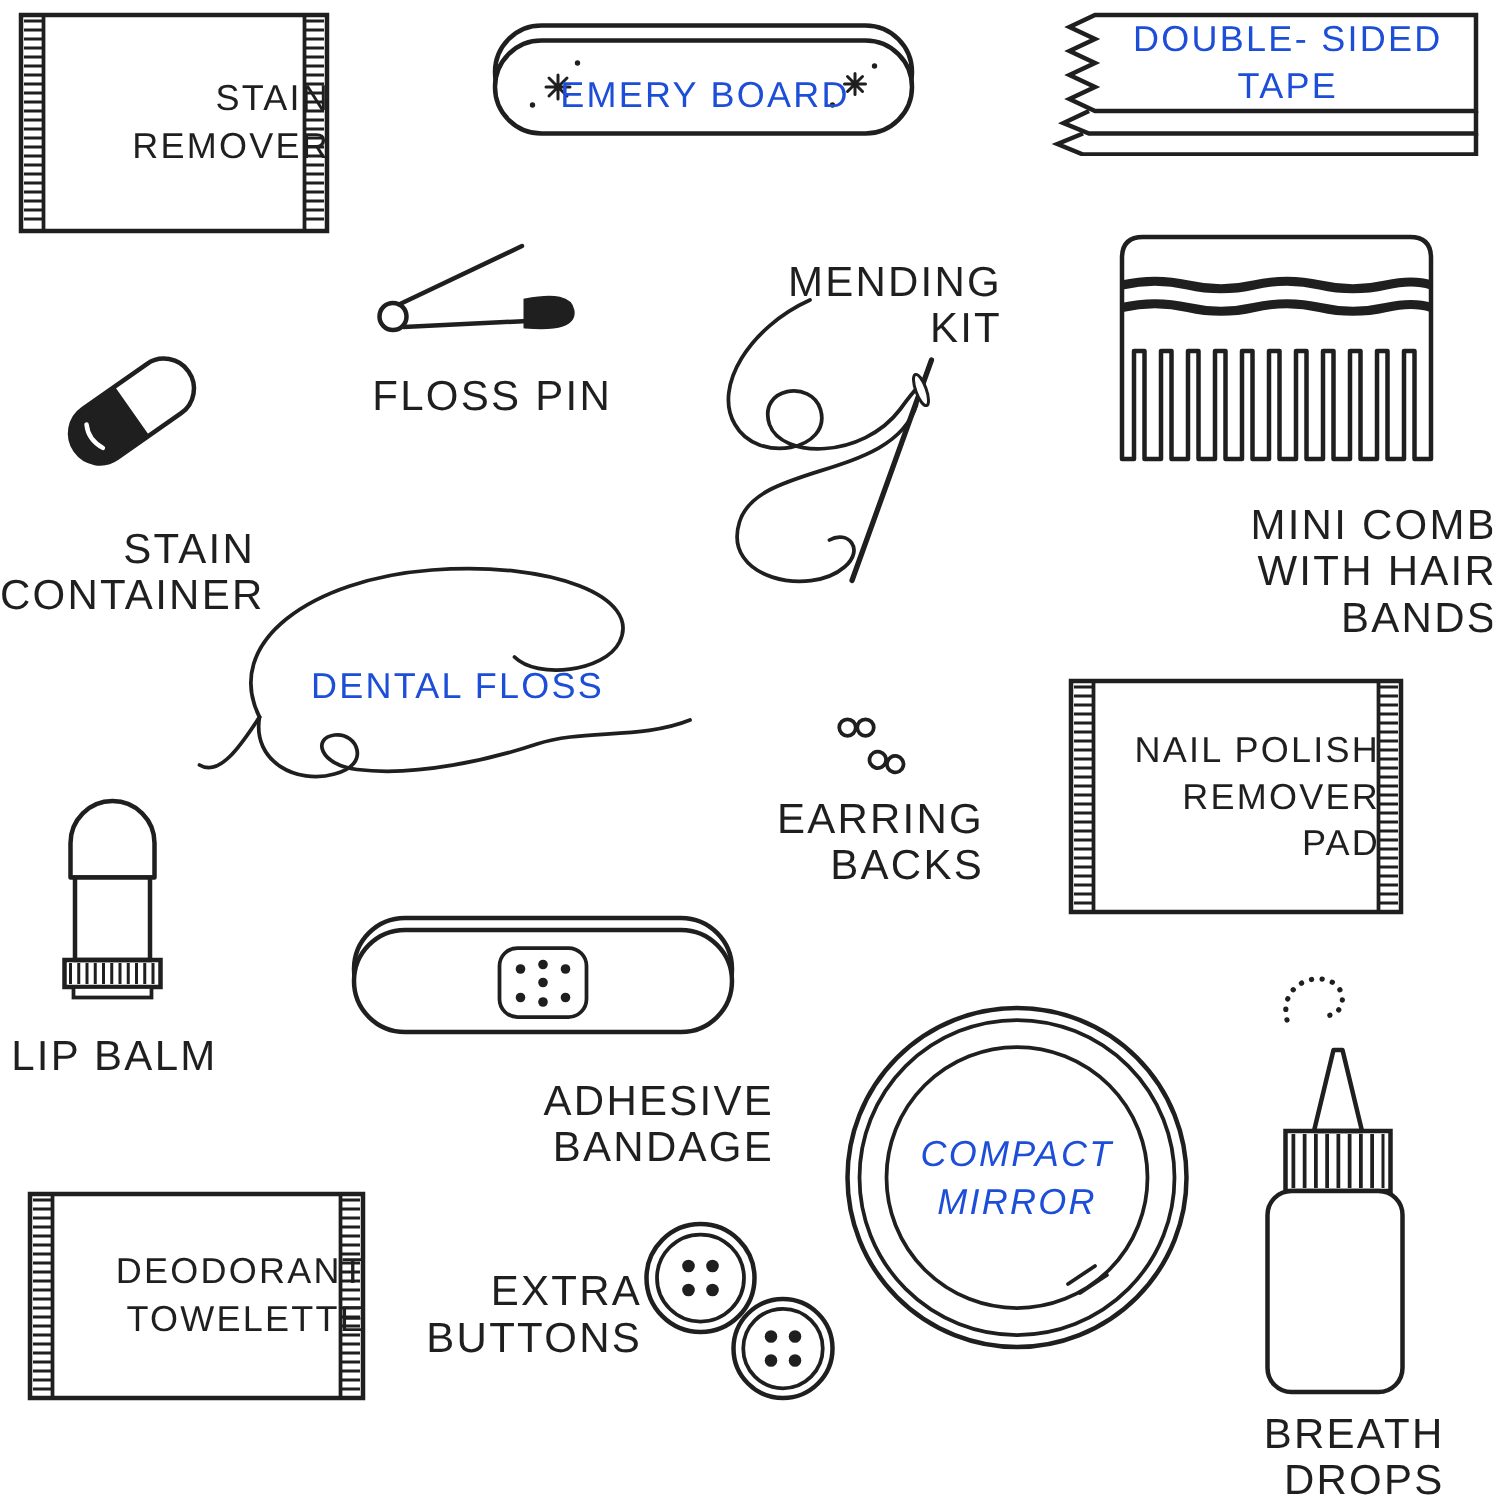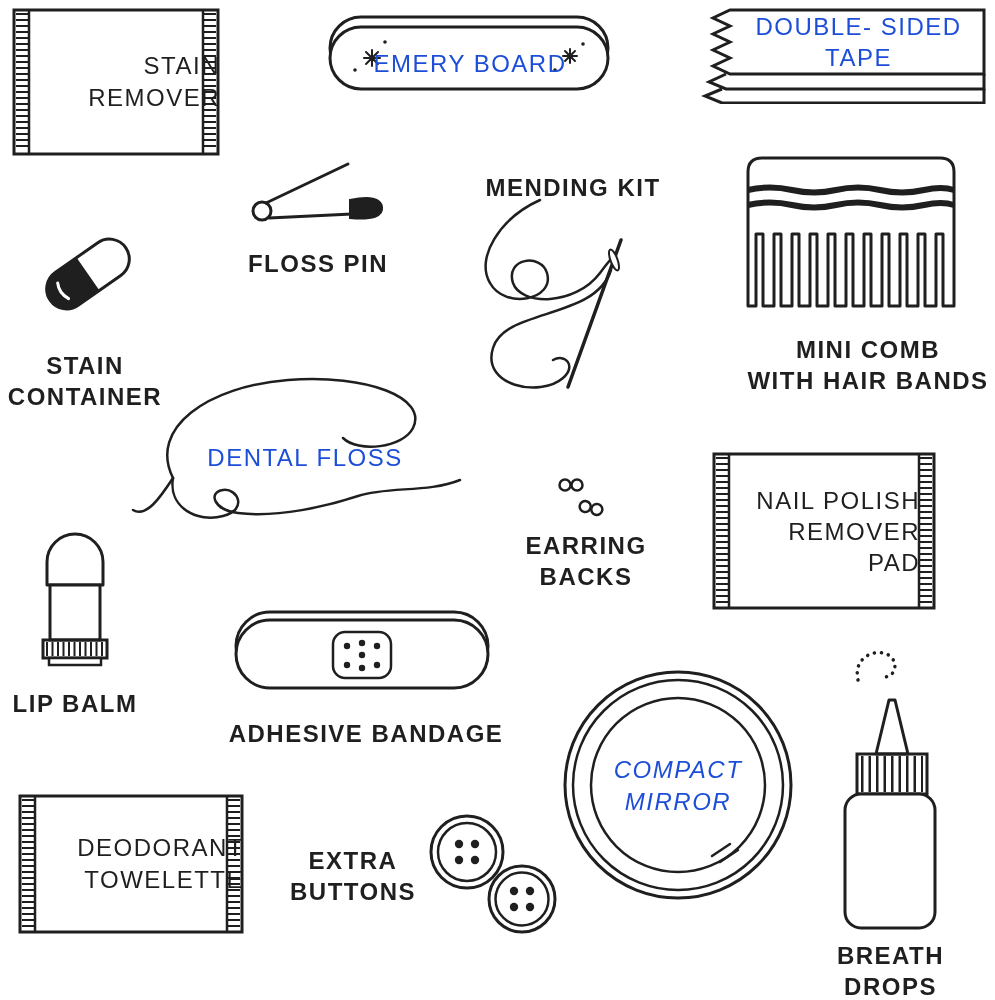--- a/index.html
+++ b/index.html
@@ -1,21 +1,21 @@
 <!DOCTYPE html>
 <html><head>
 <meta charset="utf-8">
 <style>
   * { margin:0; padding:0; box-sizing:border-box; }
   html,body { width:995px; height:1000px; background:#ffffff; }
   body { font-family:"Liberation Sans", sans-serif; }
   .canvas { position:relative; width:995px; height:1000px; background:#fff; overflow:hidden; color:#1f1f1f; }
   .item { position:absolute; }
   svg { display:block; }
-  .label { position:absolute; text-align:center; font-size:24px; letter-spacing:1.5px; line-height:31px; font-weight:700; color:#1f1f1f; }
+  .label { position:absolute; text-align:right; font-size:28px; letter-spacing:1.5px; line-height:31px; font-weight:400; color:#1f1f1f; }
   .label span { display:block; }
   .packet { position:absolute; }
   .packet-text { position:absolute; inset:0; display:flex; flex-direction:column; align-items:flex-end; justify-content:center; font-size:24px; letter-spacing:1.5px; line-height:32px; font-weight:500; text-align:center; color:#1f1f1f; }
   .overlay-text { position:absolute; text-align:center; font-size:24px; letter-spacing:1.5px; line-height:31px; font-weight:500; color:#1d4ed8; }
 </style>
 </head>
 <body>
 
 <div class="canvas">
 

